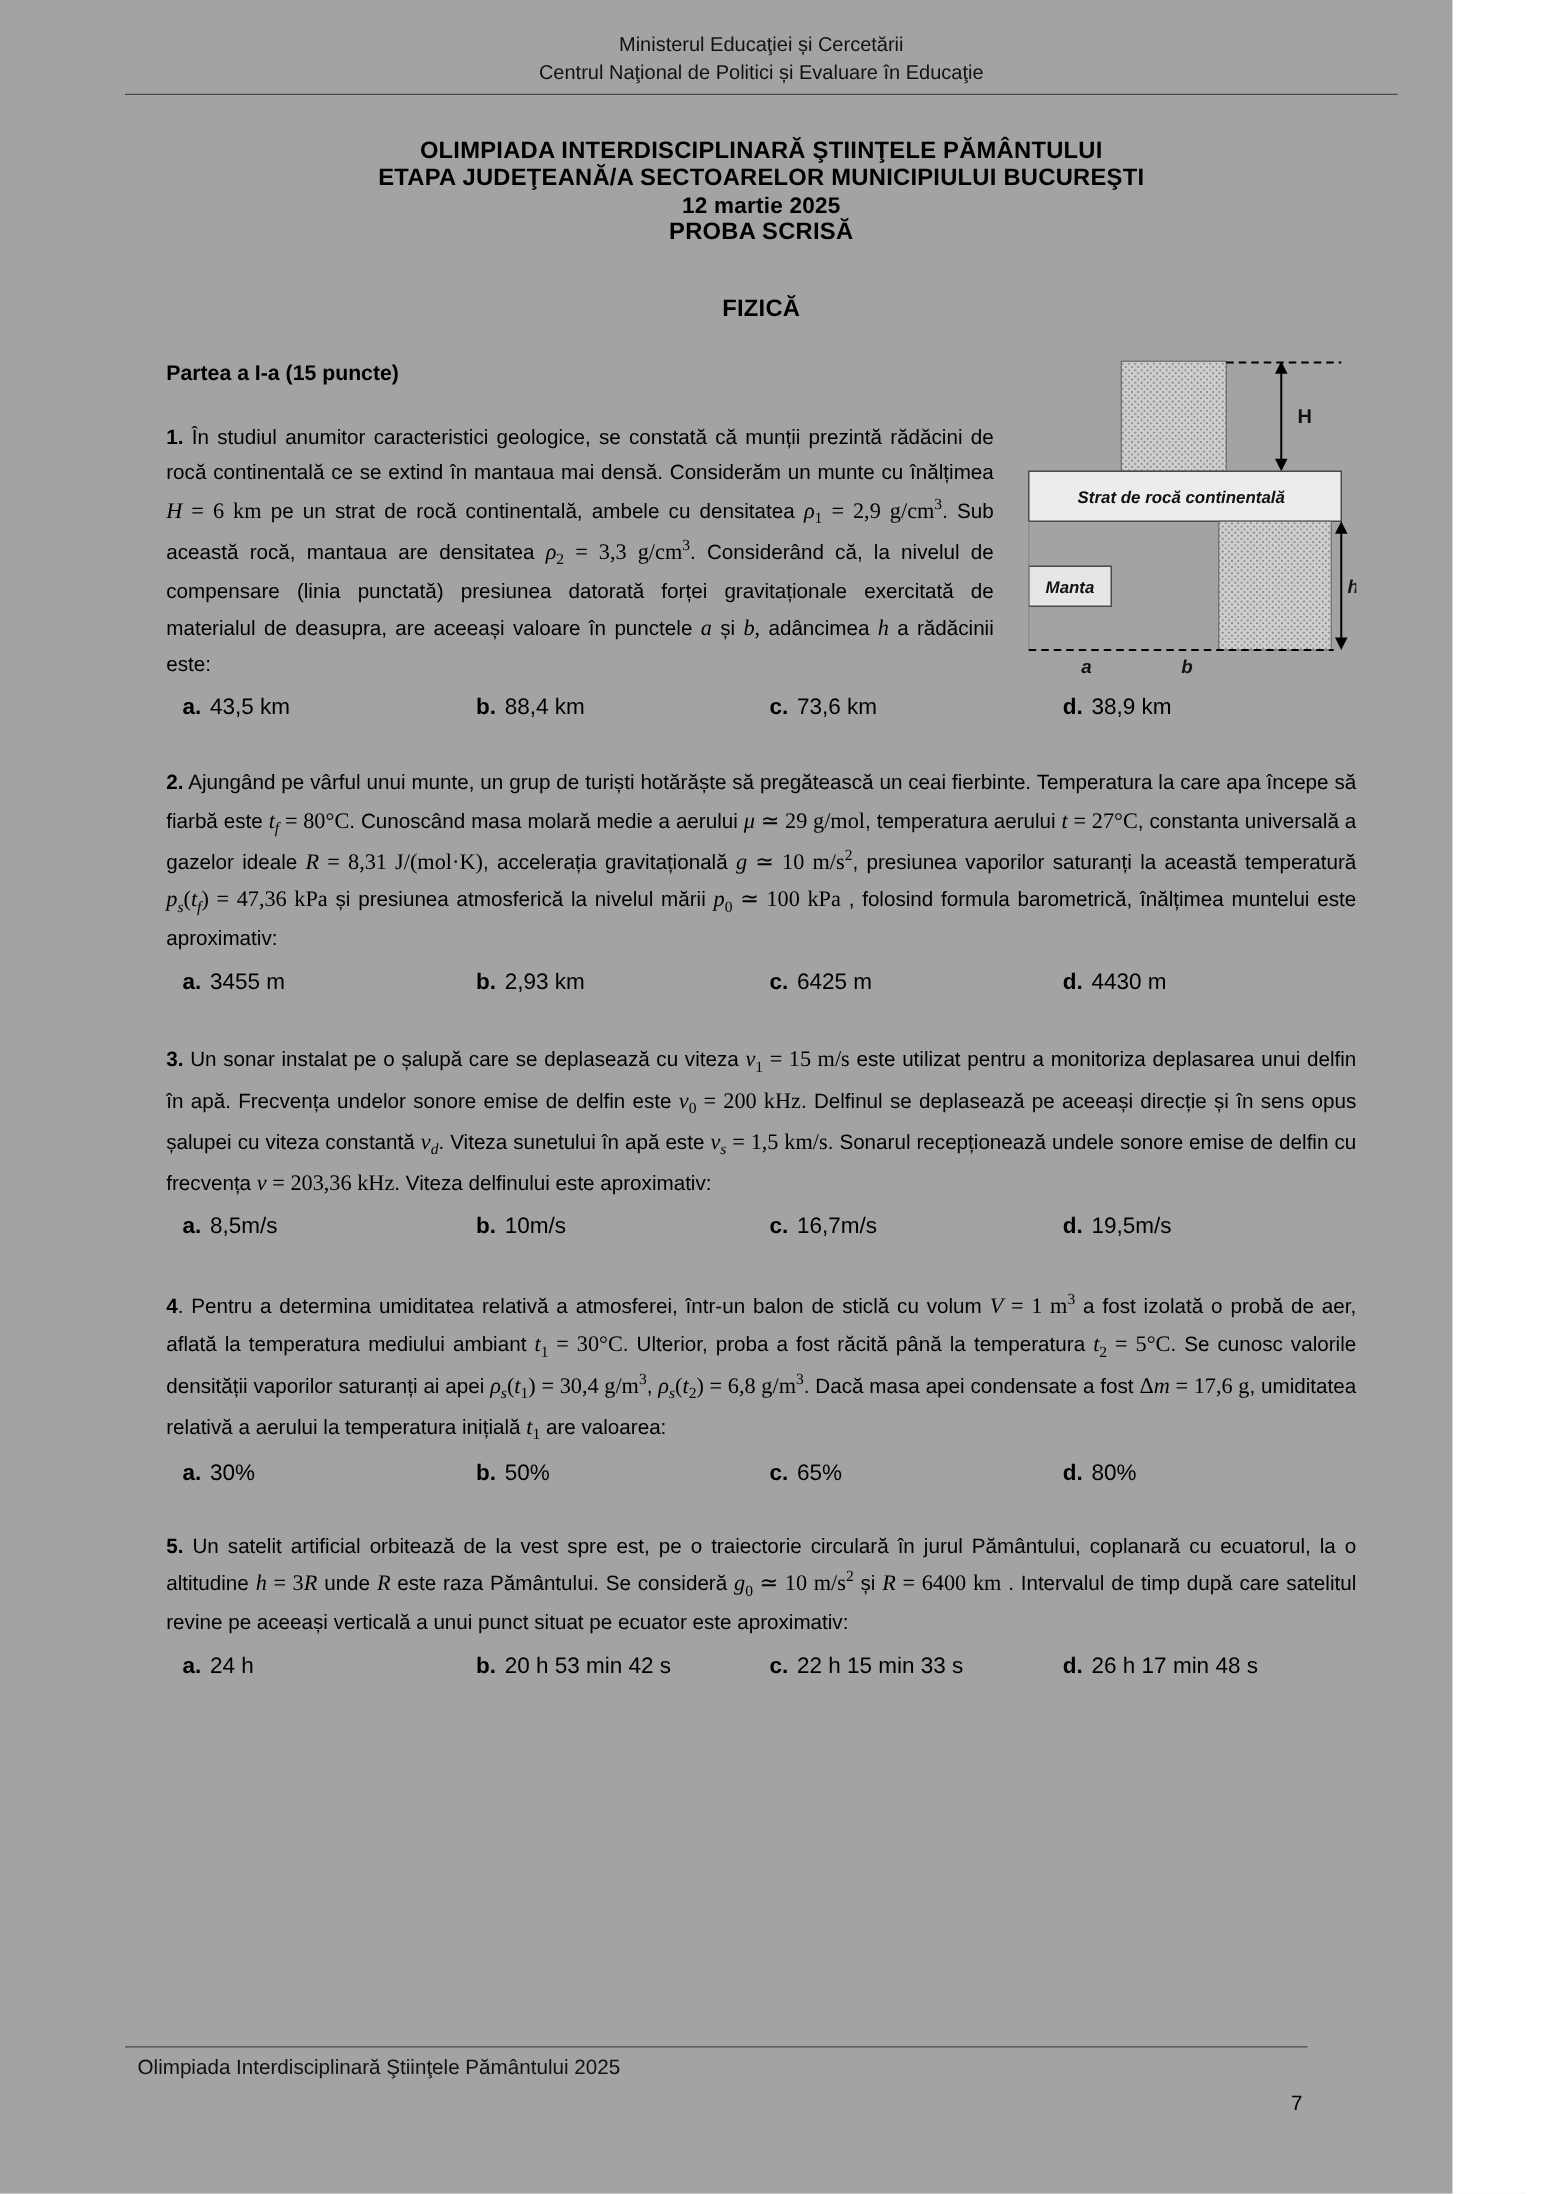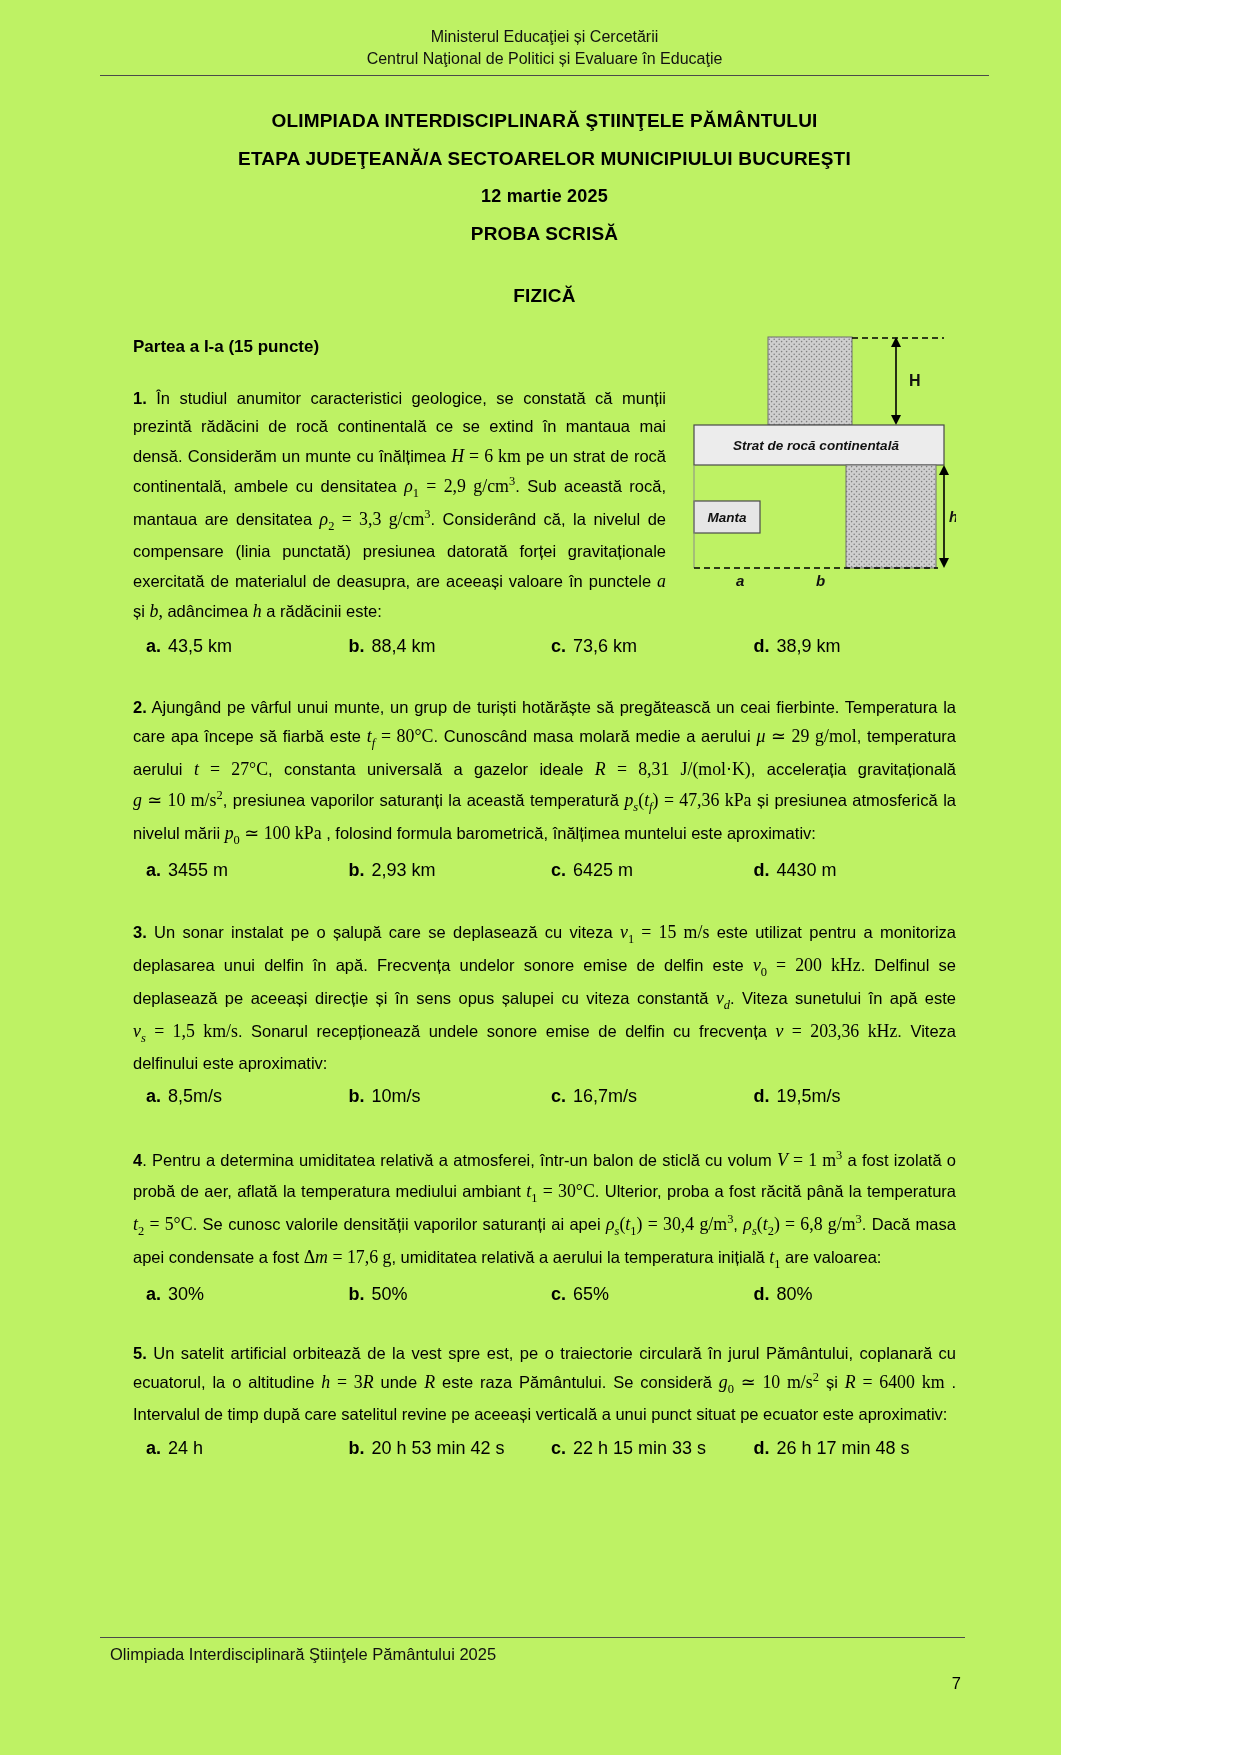--- a/index.html
+++ b/index.html
@@ -4,31 +4,31 @@
 <style>
   * { margin:0; padding:0; box-sizing:border-box; }
   html,body { background:#ffffff; }
   body {
     width:1241px;
     font-family:"Liberation Sans", sans-serif;
     color:#000;
   }
   .page {
     position:relative;
-    width:1061px;
+    width:1162px;
     min-height:1755px;
-    padding:26px 72px 20px 100px;
-    background:#bef264;
+    padding:26px 44px 20px 100px;
+    background:#a3a3a3;
   }
   
   .doc-header { text-align:center; font-size:16px; line-height:22px; color:#111; }
   .rule { border:0; border-top:1.6px solid #4a4a4a; margin-top:5px; }
   
   .titles { text-align:center; margin-top:34px; }
-  .title-line { font-weight:bold; font-size:19px; margin-top:16px; letter-spacing:0.2px; }
+  .title-line { font-weight:bold; font-size:19px; letter-spacing:0.2px; }
   .title-date { font-size:18px; }
   .title-subject { margin-top:40px; }
   
   .content { padding:0 33px; }
   .part-heading { font-weight:bold; font-size:17px; margin-top:30px; }
   .problem { margin-top:27px; }
   .problem p.ptext {
     text-align:justify;
     font-size:16.5px;
     line-height:1.72;
@@ -56,21 +56,21 @@
     height:260px;
     margin:-4px 0 8px 22px;
   }
   .fig svg { width:100%; height:100%; display:block; }
   .fig text {
     font-family:"Liberation Sans",sans-serif;
     font-weight:bold;
     fill:#111;
   }
   
-  .doc-footer { position:absolute; top:1632px; left:100px; right:96px; }
+  .doc-footer { position:absolute; top:1632px; left:100px; right:116px; }
   .footer-text { font-size:16.5px; margin-top:7px; padding-left:10px; color:#111; }
   .page-number { text-align:right; font-size:16.5px; margin-top:10px; padding-right:4px; }
 </style>
 </head>
 <body>
 
 <div class="page">
 
   <div class="doc-header">
     <div>Ministerul Educaţiei și Cercetării</div>

